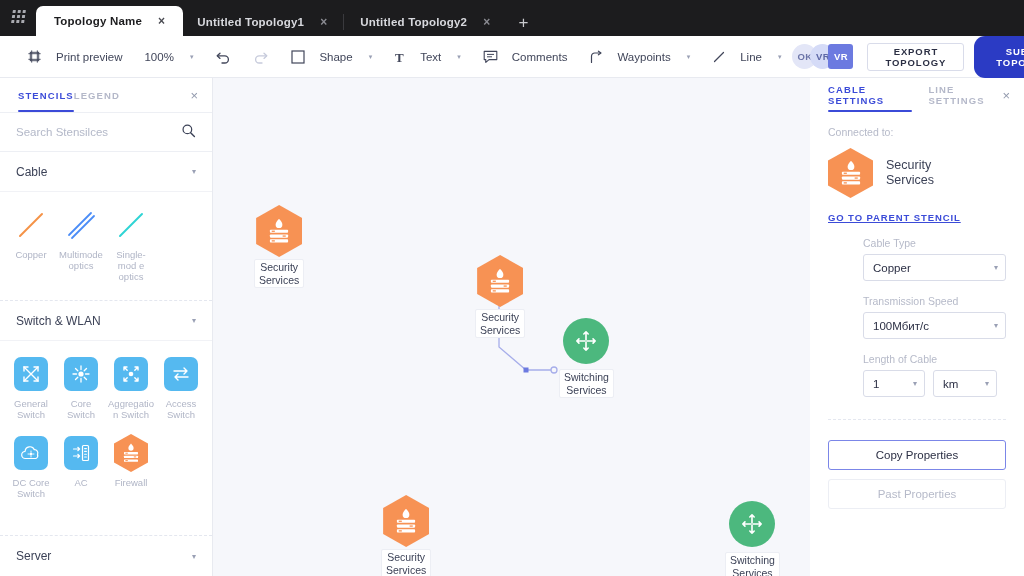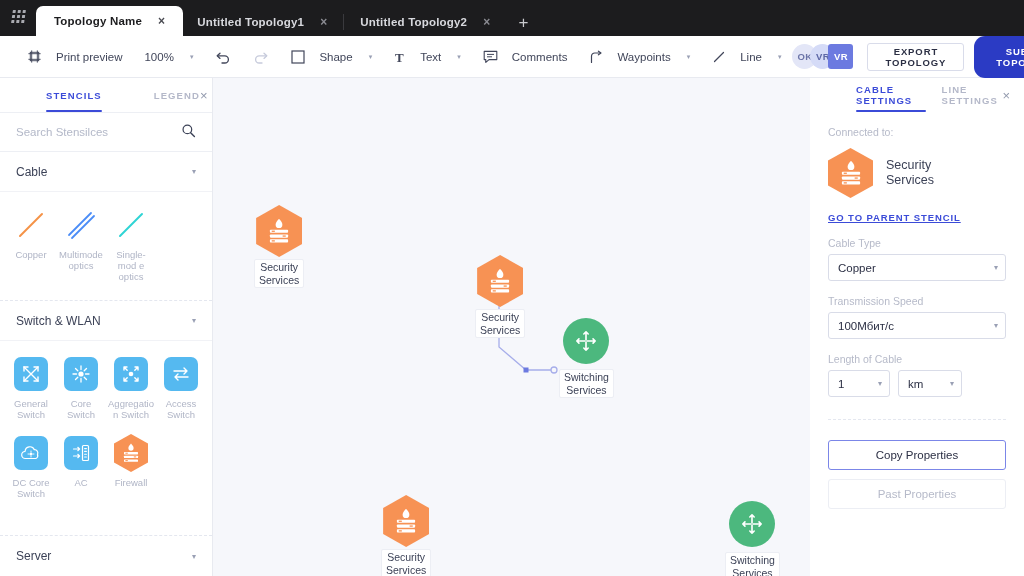--- a/index.html
+++ b/index.html
@@ -78,26 +78,26 @@
   
   .left-panel {
     width: 213px; background: #fff; border-right: 1px solid #e8eaf0;
     display: flex; flex-direction: column; position: relative;
   }
   .panel-tabs { display: flex; align-items: center; height: 34px; padding: 0 14px 0 18px; }
   .ptab {
     font-size: 9.5px; font-weight: bold; letter-spacing: 1.1px; color: #b4b8c9;
     position: relative; height: 34px; display: flex; align-items: center;
   }
-  .ptab.active { color: #3b4bd8; margin-left: 28px; }
+  .ptab.active { color: #3b4bd8; }
   .ptab.active::after {
     content: ""; position: absolute; left: 0; right: 0; bottom: 0; height: 2.5px;
     background: #3b4bd8; border-radius: 2px;
   }
-  .ptab.second { margin-left: 52px; }
+  .ptab.second { }
   .panel-close { margin-left: auto; color: #9299ad; font-size: 13px; }
 
   .search-row {
     display: flex; align-items: center; height: 40px; padding: 0 16px;
     border-top: 1px solid #edeff4; border-bottom: 1px solid #edeff4;
   }
   .search-row input {
     flex: 1; border: none; outline: none; font-size: 11.5px; color: #6d7386;
     font-family: "Liberation Sans", sans-serif; background: transparent;
   }
@@ -146,21 +146,21 @@
   
   .right-panel { width: 214px; background: #fff; display: flex; flex-direction: column; }
   .rp-body { padding: 0 18px; }
   .rp-label { font-size: 10.5px; color: #b6bac9; margin-top: 14px; }
   .conn-row { display: flex; align-items: center; gap: 13px; margin-top: 10px; }
   .conn-name { font-size: 12.5px; color: #3c4257; line-height: 15px; white-space: pre-line; }
   .parent-link {
     display: block; margin-top: 14px; font-size: 9.5px; font-weight: bold; letter-spacing: .9px;
     color: #3b4bd8; text-decoration: underline;
   }
-  .field { margin-top: 5px; }
+  .field { margin-top: 5px; margin-left: 35px; }
   .select {
     position: relative; border: 1px solid #d9dce8; border-radius: 3px; height: 27px;
     background: #fff; display: flex; align-items: center; padding: 0 20px 0 9px;
     font-size: 11.5px; color: #2b2f44; margin-top: 5px;
   }
   .select .caret { position: absolute; right: 7px; color: #9aa0b5; font-size: 8px; }
   .len-row { display: flex; gap: 8px; }
   .len-row .select { width: 62px; }
   .len-row .select.unit { width: 64px; }
   .rp-divider { border-top: 1px dashed #e4e7ef; margin: 22px 0 0 0; }

